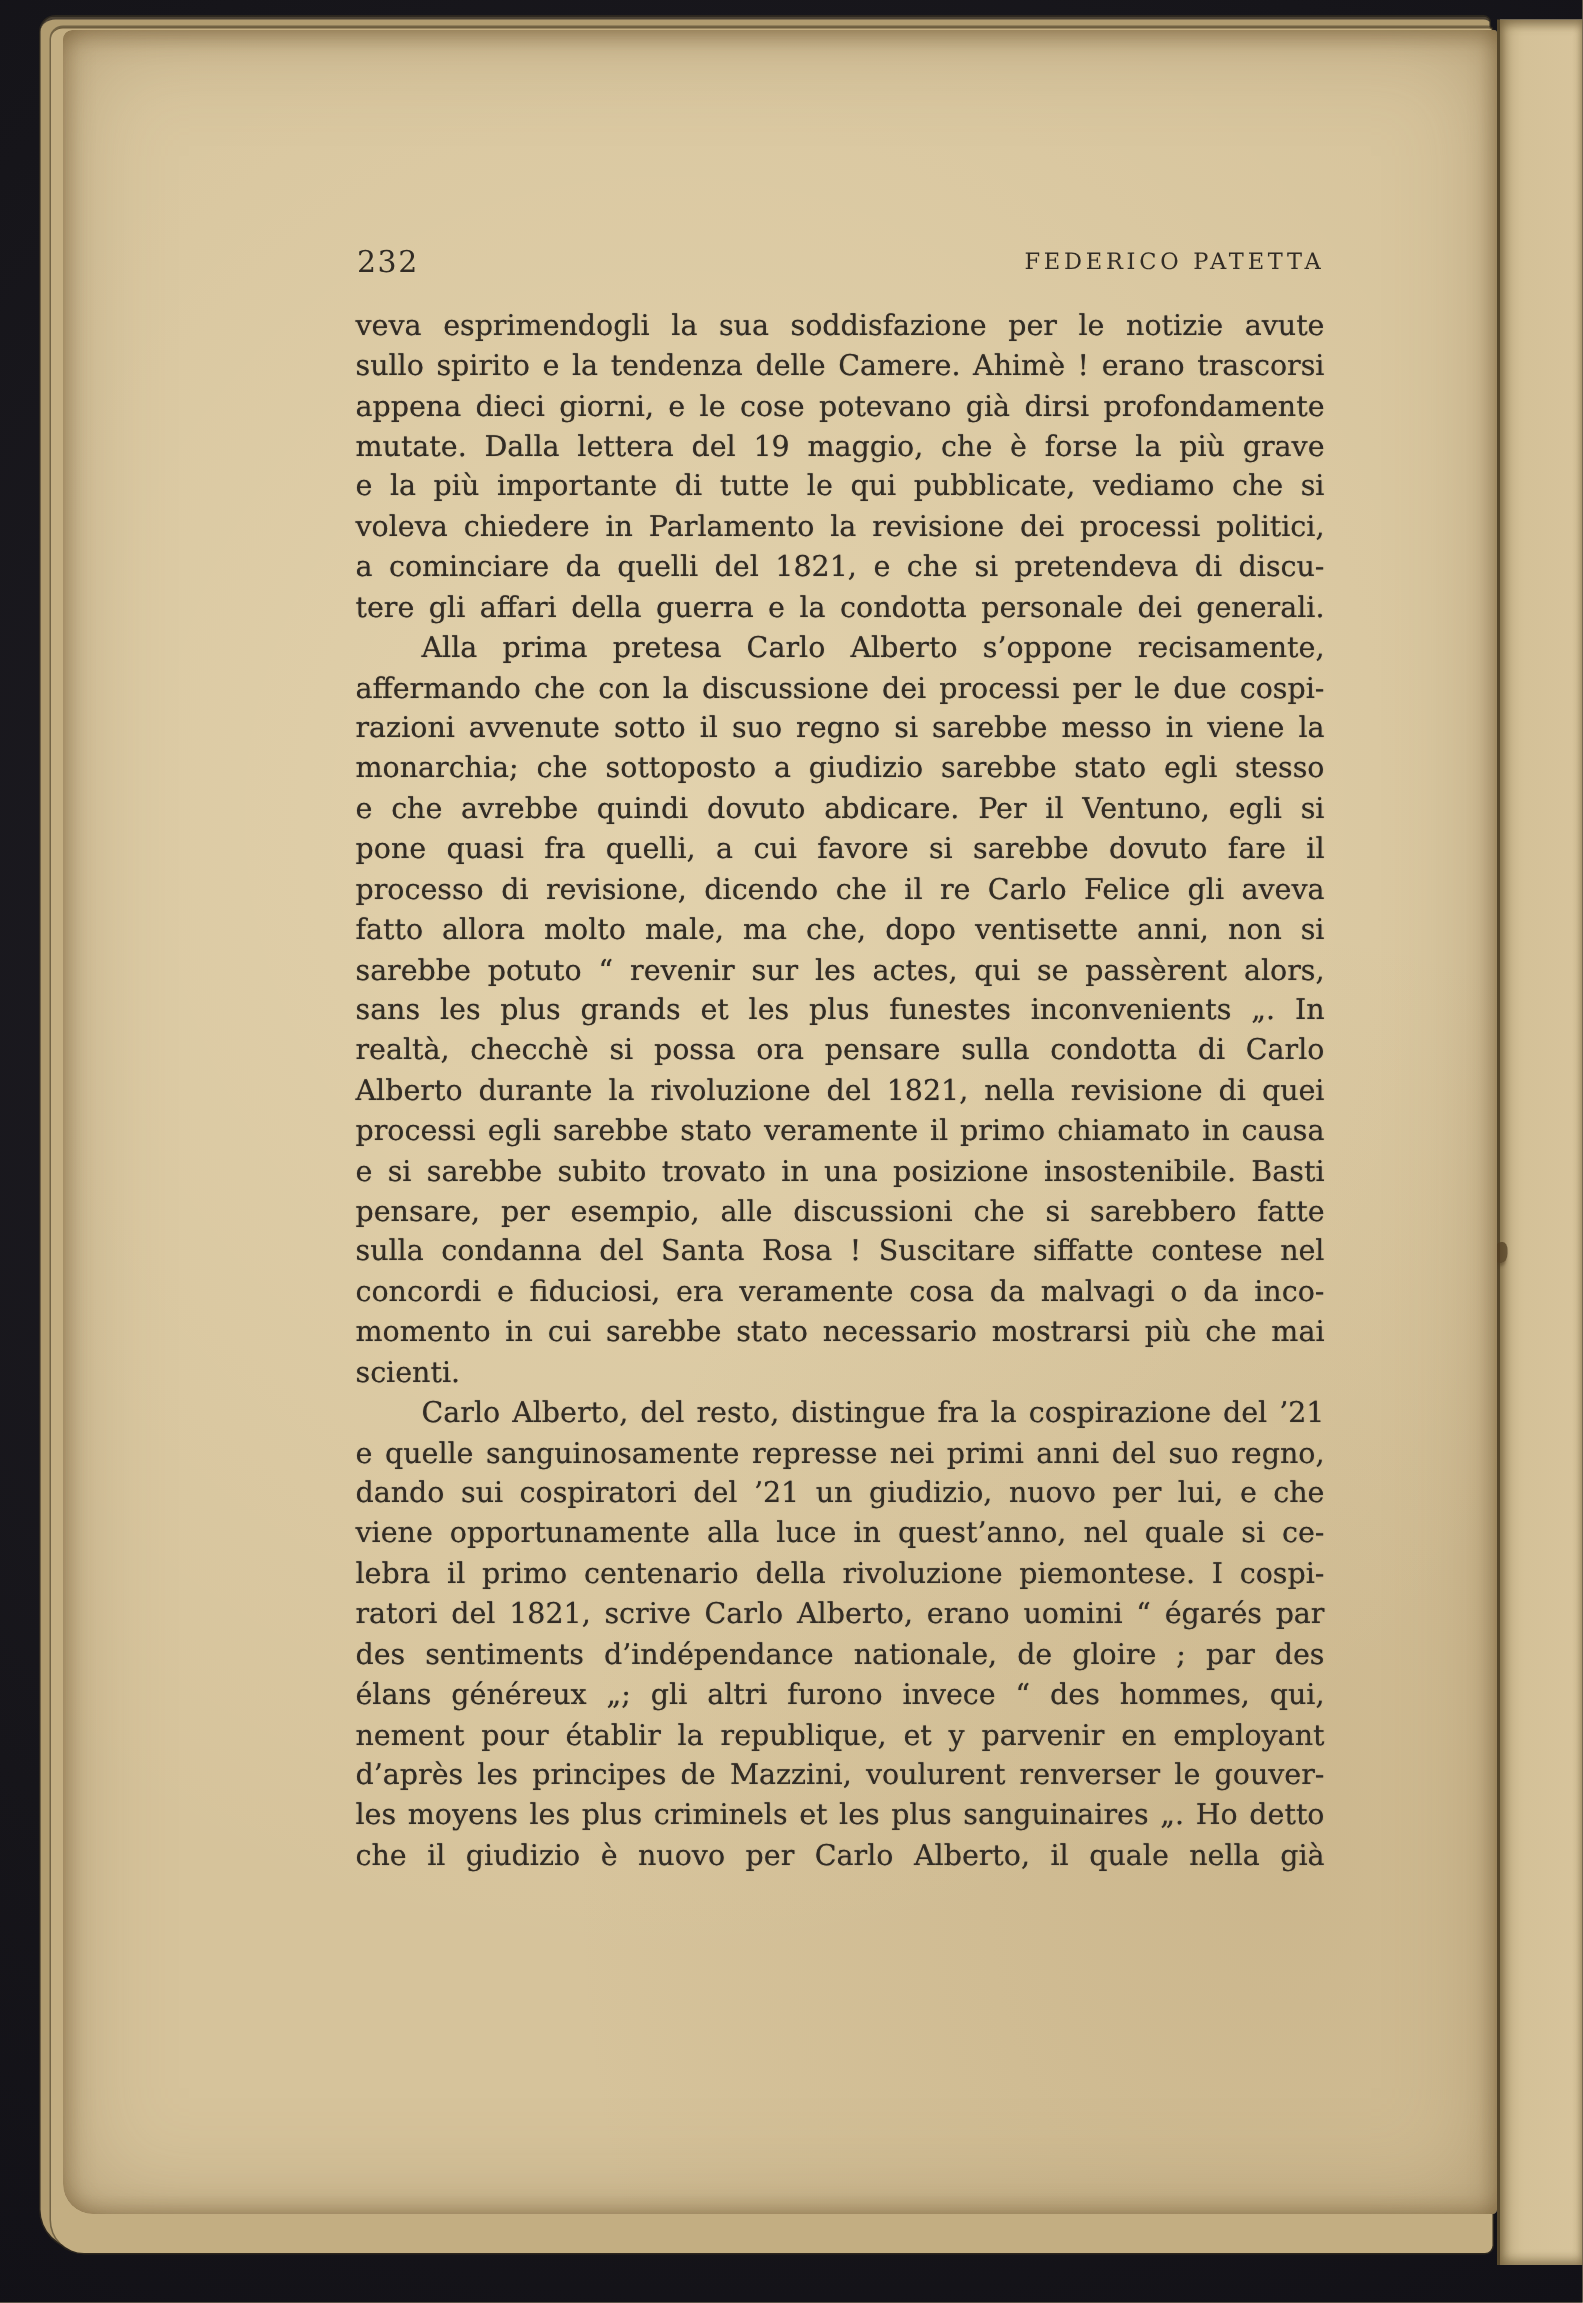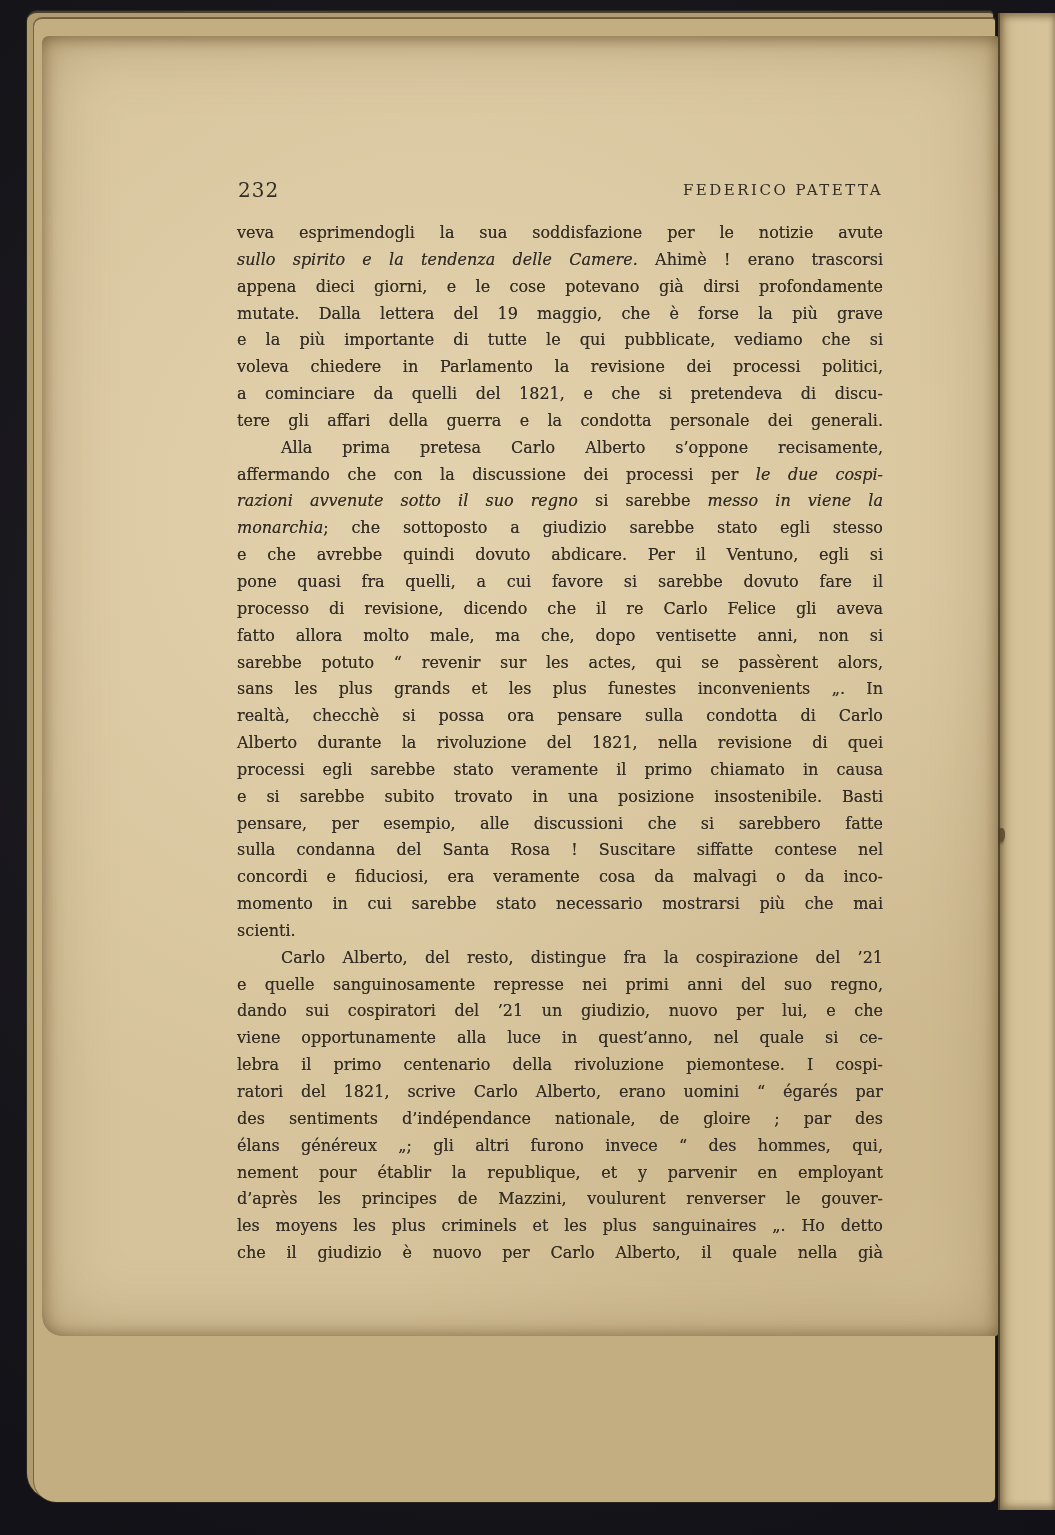--- a/index.html
+++ b/index.html
@@ -44,21 +44,21 @@
     border-radius: 10px 4px 6px 26px;
     border-top: 2px solid #4a4134;
   }
   .u1 {
     left: 34px; top: 18px; width: 961px; height: 1484px;
     background: var(--paper_edge);
     border-radius: 8px 3px 5px 22px;
     border-top: 1px solid #6d5d3e;
   }
   .main-page {
-    position: absolute; left: 42px; top: 36px; width: 956px; height: 1300px;
+    position: absolute; left: 42px; top: 20px; width: 956px; height: 1456px;
     background:
       radial-gradient(ellipse 120% 85% at 42% 36%, rgba(255,245,215,.30) 0%, rgba(255,245,215,0) 62%),
       radial-gradient(ellipse 90% 80% at 85% 85%, rgba(150,120,70,.16) 0%, rgba(150,120,70,0) 55%),
       var(--paper);
     border-radius: 6px 2px 3px 20px;
     box-shadow:
       inset 0 0 70px rgba(122,98,58,.40),
       inset 10px 0 16px -6px rgba(118,94,56,.45),
       inset -8px 0 14px -5px rgba(110,88,52,.50),
       inset 0 12px 16px -8px rgba(118,94,56,.55),
@@ -74,31 +74,31 @@
   }
   .runhead {
     display: block; text-align: right;
     padding-top: 3px;
     font-size: 15px; letter-spacing: 2.5px;
     white-space: pre;
   }
   .text-block {
     position: absolute; left: 195px; top: 184px; width: 646px;
     color: var(--ink);
-    font-size: 16px;
+    font-size: 19px;
     line-height: 26.85px;
     text-shadow: 0 0 .6px rgba(45,39,30,.65);
   }
   .line {
     text-align: justify;
     text-align-last: justify;
   }
   .line.short { text-align-last: left; }
   .line.indent { text-indent: 44px; }
-  .it { font-style: italic; }
+  .it { }
 </style>
 </head>
 <body>
 
 <div class="scene">
   <div class="right-page">
     <div class="gutter-smudge"></div>
   </div>
   <div class="under-page u2"></div>
   <div class="under-page u1"></div>

